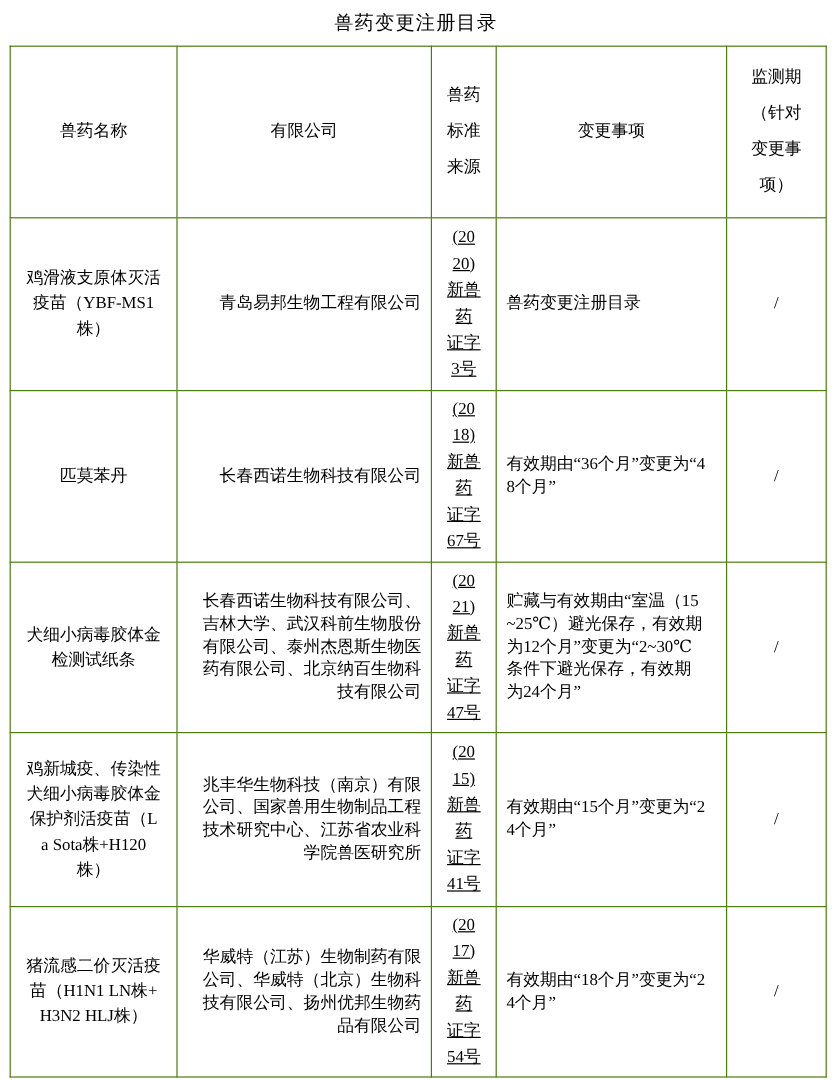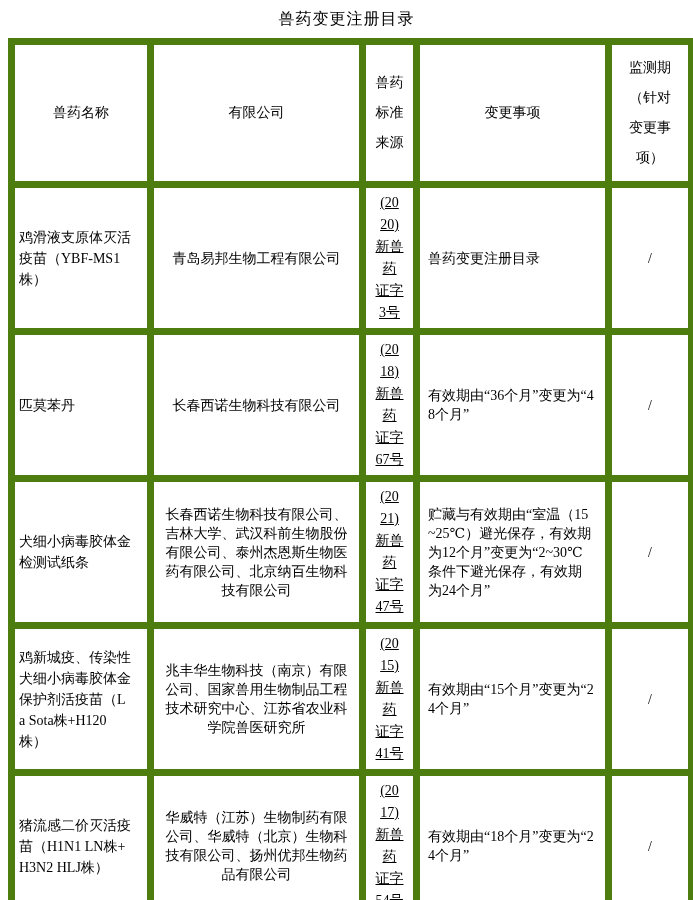--- a/index.html
+++ b/index.html
@@ -21,21 +21,21 @@
     font-weight:normal;
     letter-spacing:1px;
   }
   table.reg{
     border-collapse:collapse;
     table-layout:fixed;
     margin-left:8px;
     width:680px;
   }
   .reg th,.reg td{
-    border:7px solid #4d7c0f;
+    border:1px solid #4d7c0f;
     box-sizing:border-box;
     font-size:14px;
     font-weight:normal;
     vertical-align:middle;
     white-space:pre-line;
     padding:4px 8px;
     overflow:hidden;
   }
   .reg th{
     text-align:center;
@@ -45,22 +45,22 @@
   col.w2{width:212px}
   col.w3{width:54px}
   col.w4{width:192px}
   col.w5{width:83px}
   tr.hdr{height:143px}
   tr.r0{height:144px}
   tr.r1{height:143px}
   tr.r2{height:142px}
   tr.r3{height:145px}
   tr.r4{height:142px}
-  td.c-name{text-align:left;line-height:21px;padding:4px 4px;}
-  td.c-app{text-align:center;line-height:19px;}
+  td.c-name{text-align:center;line-height:21px;padding:4px 4px;}
+  td.c-app{text-align:right;line-height:19px;}
   td.c-src{text-align:center;line-height:22px;padding:4px 2px;text-decoration:underline;}
   td.c-chg{text-align:left;line-height:19px;}
   td.c-per{text-align:center;line-height:19px;}
 </style>
 </head>
 <body>
 
 <div class="page">
 
   <div class="doc-title">兽药变更注册目录</div>

